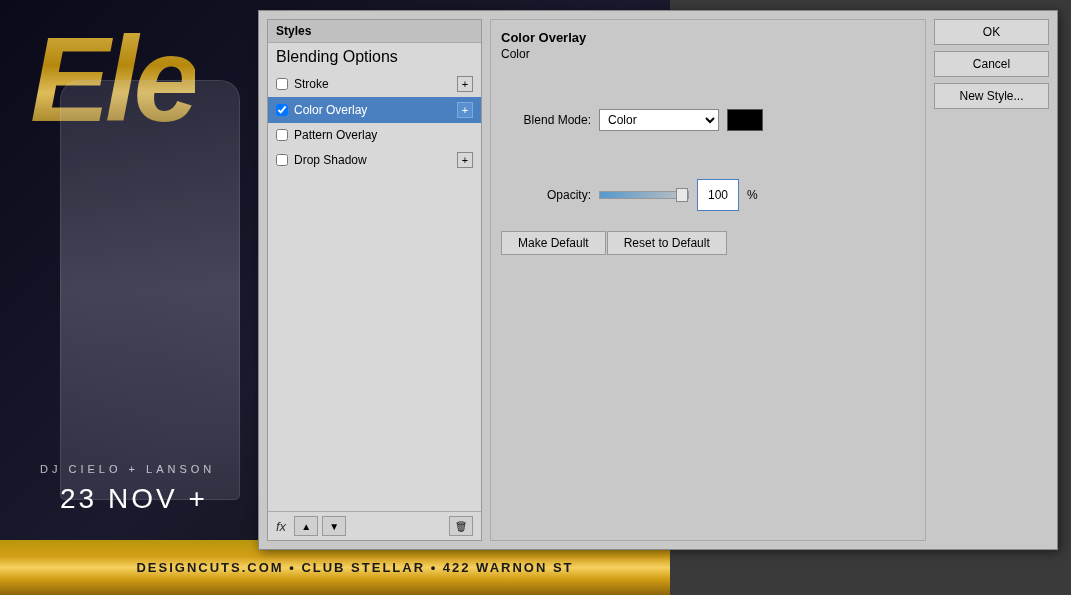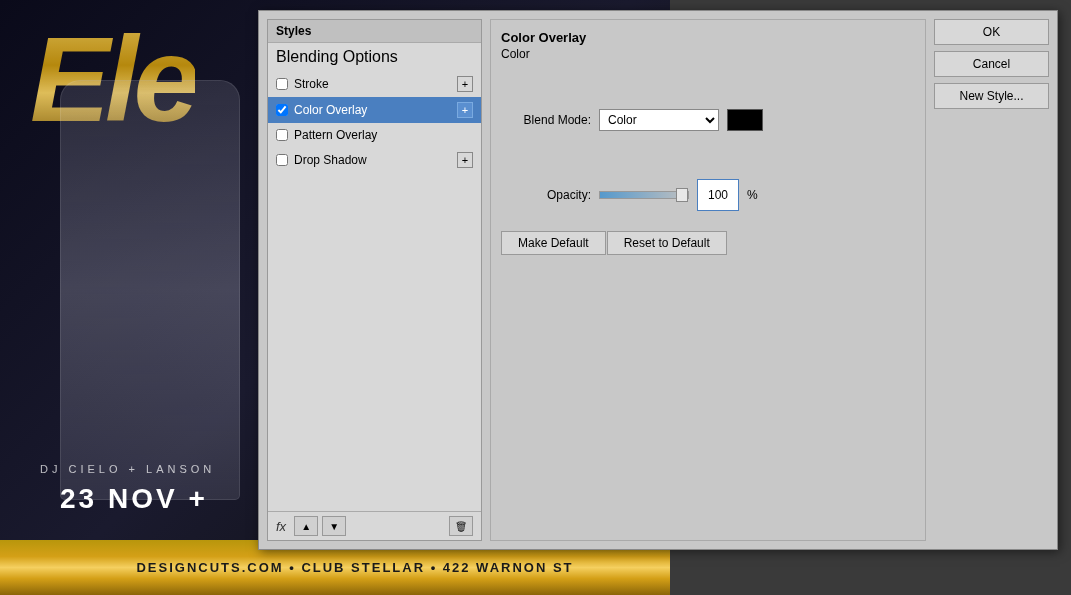--- a/index.html
+++ b/index.html
@@ -64,21 +64,21 @@
       border-radius: 20px 20px 5px 5px;
       border: 1px solid rgba(255,255,255,0.1);
     }
 
     .bg-date-text {
       position: absolute;
       bottom: 80px;
       left: 60px;
       color: #fff;
       font-size: 28px;
-      font-weight: bold;
+      font-weight: normal;
       letter-spacing: 3px;
     }
 
     .bg-dj-text {
       position: absolute;
       bottom: 120px;
       left: 40px;
       color: rgba(255,255,255,0.7);
       font-size: 11px;
       letter-spacing: 4px;

